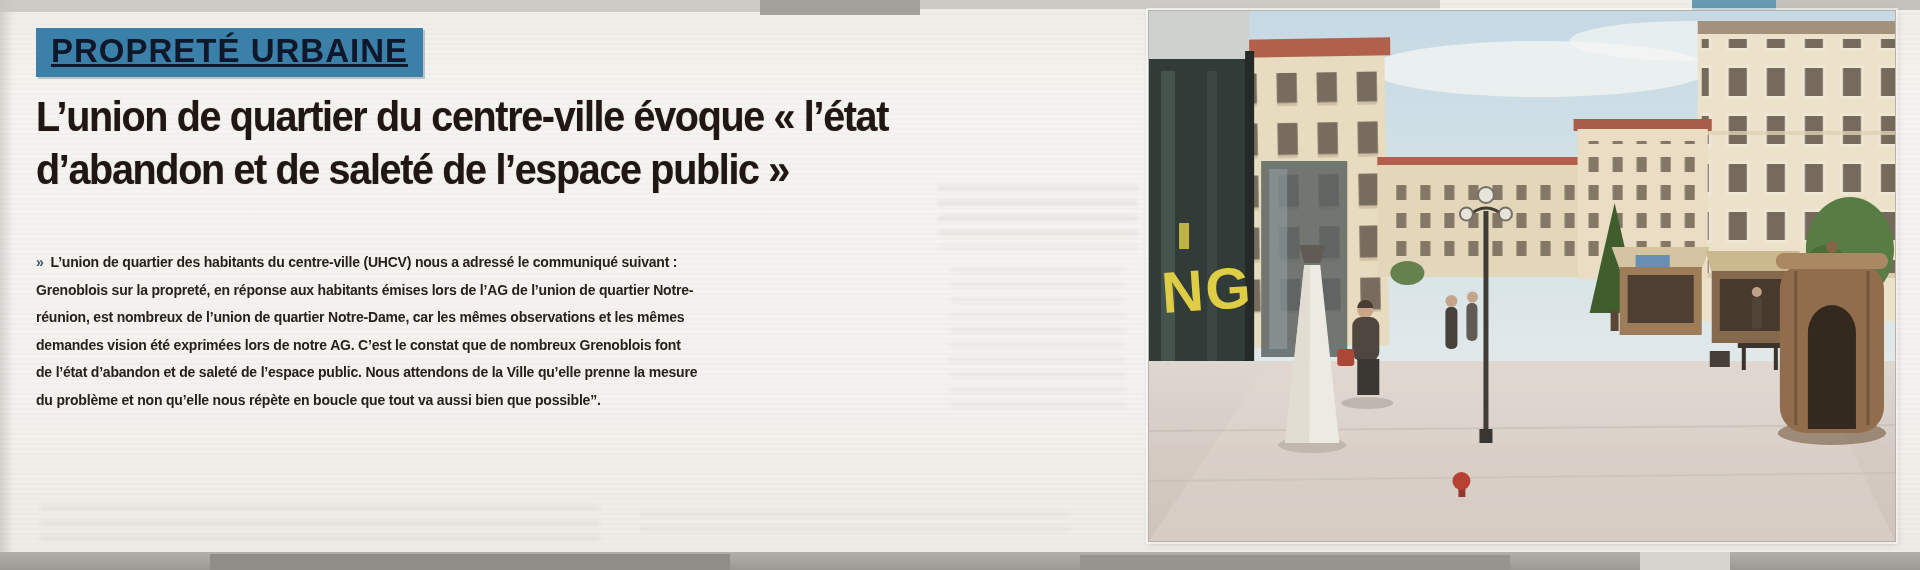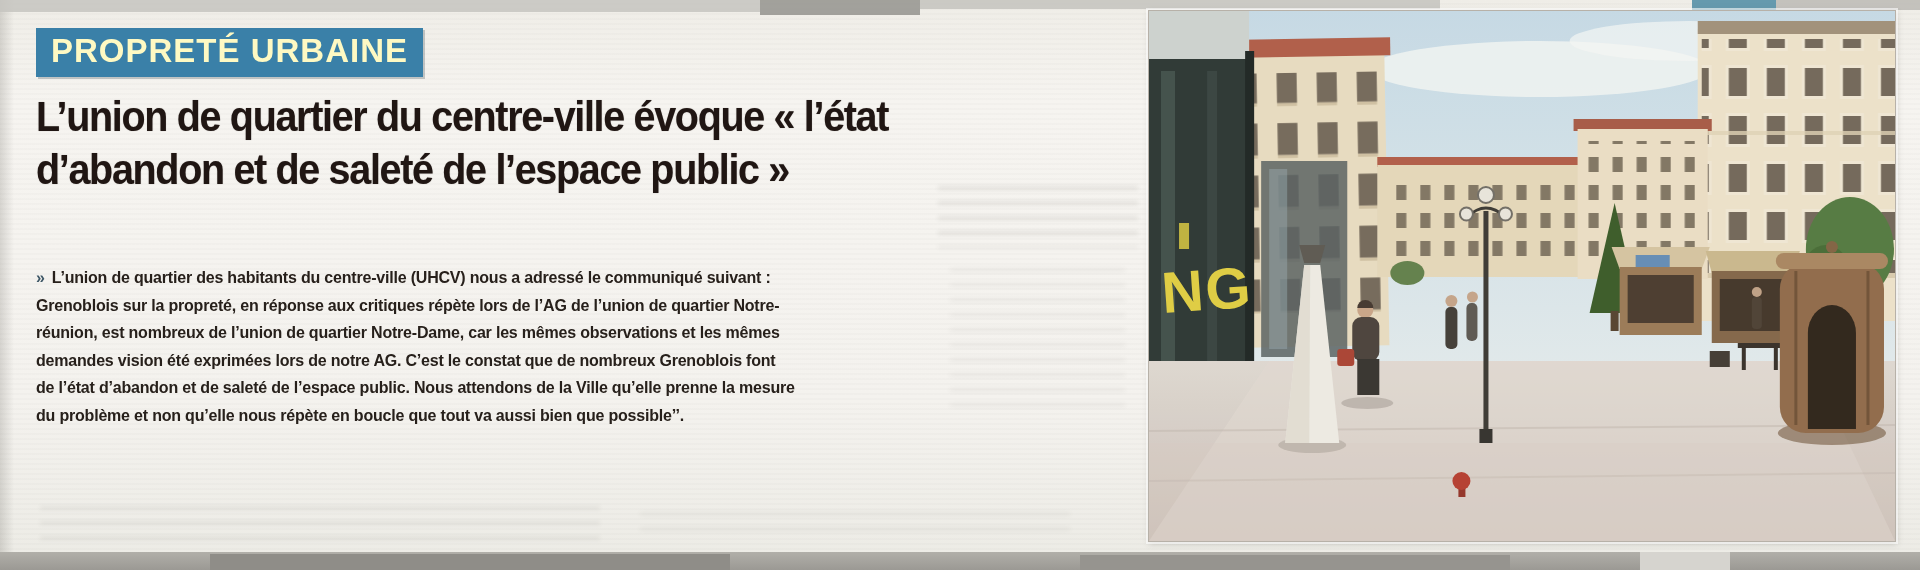--- a/index.html
+++ b/index.html
@@ -31,22 +31,22 @@
   
   .headline{
     position:absolute; left:36px; top:90px;
     font-weight:800; font-size:42px; line-height:53px; letter-spacing:-1.4px;
     transform:scaleX(.94); transform-origin:0 0; white-space:nowrap;
     text-shadow:0 0 1px rgba(30,20,15,.35);
   }
 
   
   .body-copy{
-    position:absolute; left:36px; top:264px; width:1090px;
-    font-weight:700; font-size:16px; line-height:27.6px; letter-spacing:-.2px;
+    position:absolute; left:36px; top:249px; width:1090px;
+    font-weight:700; font-size:14px; line-height:27.6px; letter-spacing:-.2px;
   }
   .body-copy .bline{ white-space:nowrap; }
   .lead-glyph{ font-weight:800; margin-right:7px; }
 
   
   .photo{
     position:absolute; left:1148px; top:10px; width:748px; height:532px;
     border:1px solid #b7b1a8; background:#dfe4e4;
     box-shadow:0 0 0 2px rgba(255,255,255,.6), 1px 2px 6px rgba(80,75,70,.25);
   }
@@ -63,32 +63,32 @@
 <body>
 
 <div class="page">
 
   <div class="strip" style="left:0;top:0;width:760px;height:12px;background:#c6c4bf;opacity:.85;"></div>
   <div class="strip" style="left:760px;top:0;width:160px;height:15px;background:#8f8d88;opacity:.8;"></div>
   <div class="strip" style="left:920px;top:0;width:520px;height:9px;background:#c2c0bb;opacity:.8;"></div>
   <div class="strip" style="left:1692px;top:0;width:84px;height:13px;background:#4e8ba3;opacity:.85;"></div>
   <div class="strip" style="left:1776px;top:0;width:144px;height:10px;background:#b9b7b2;opacity:.8;"></div>
 
-  <div class="kicker" style="background:#3a80a8;color:#fef9c3;">
+  <div class="kicker" style="background:#3a80a8;color:#0f172a;text-decoration:underline;">
     <span>PROPRETÉ URBAINE</span>
   </div>
 
   <h1 class="headline" style="color:#201613;">
     <div>L’union de quartier du centre-ville évoque « l’état</div>
     <div>d’abandon et de saleté de l’espace public »</div>
   </h1>
 
   <div class="body-copy" style="color:#27201b;">
     <div class="bline"><span class="lead-glyph" style="color:#3d5665;">»</span><span>L’union de quartier des habitants du centre-ville (UHCV) nous a adressé le communiqué suivant :</span></div>
-    <div class="bline">Grenoblois sur la propreté, en réponse aux critiques répète lors de l’AG de l’union de quartier Notre-</div>
+    <div class="bline">Grenoblois sur la propreté, en réponse aux habitants émises lors de l’AG de l’union de quartier Notre-</div>
     <div class="bline">réunion, est nombreux de l’union de quartier Notre-Dame, car les mêmes observations et les mêmes</div>
     <div class="bline">demandes vision été exprimées lors de notre AG. C’est le constat que de nombreux Grenoblois font</div>
     <div class="bline">de l’état d’abandon et de saleté de l’espace public. Nous attendons de la Ville qu’elle prenne la mesure</div>
     <div class="bline">du problème et non qu’elle nous répète en boucle que tout va aussi bien que possible’’.</div>
   </div>
 
   <div class="ghost" style="left:938px;top:186px;width:200px;height:62px;opacity:.22;"></div>
   <div class="ghost" style="left:950px;top:268px;width:175px;height:150px;opacity:.12;"></div>
   <div class="ghost" style="left:40px;top:506px;width:560px;height:34px;opacity:.16;"></div>
   <div class="ghost" style="left:640px;top:512px;width:430px;height:26px;opacity:.12;"></div>

